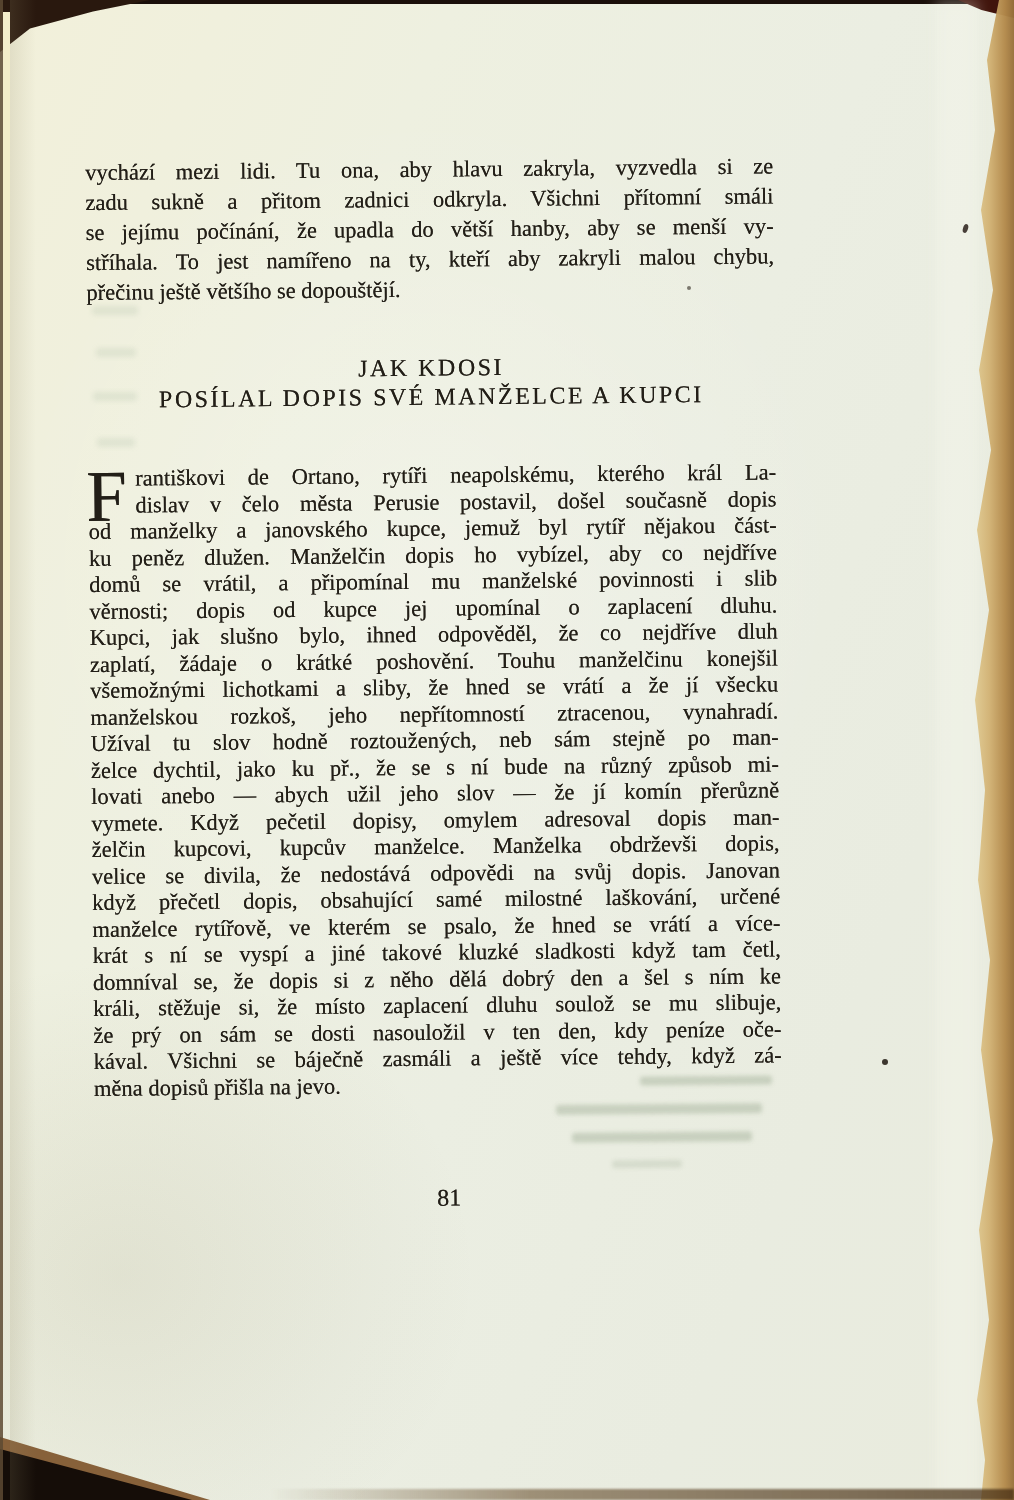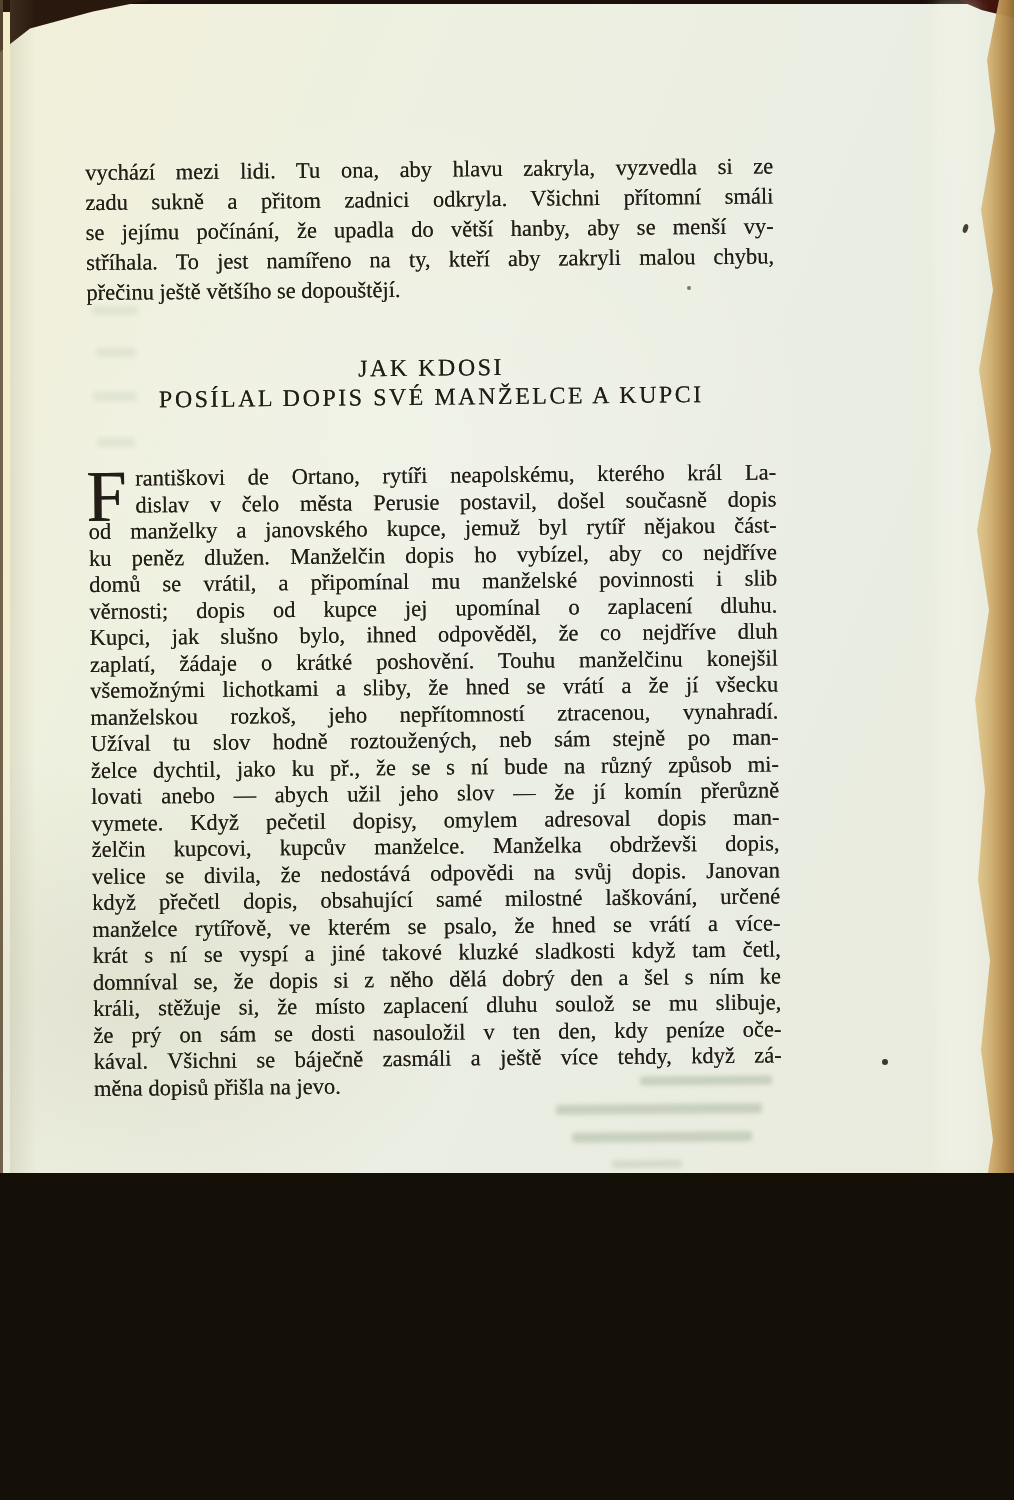--- a/index.html
+++ b/index.html
@@ -1,17 +1,17 @@
 <!DOCTYPE html>
 <html><head>
 <meta charset="utf-8">
 <style>
   html,body{margin:0;padding:0;background:#141008;}
   #book-page{
-    position:relative;width:1014px;height:1173px;overflow:hidden;
+    position:relative;width:1014px;height:1500px;overflow:hidden;
     background:
       radial-gradient(ellipse 60% 45% at 42% 38%, rgba(255,255,255,0.22), rgba(255,255,255,0) 70%),
       radial-gradient(ellipse 50% 30% at 12% 85%, rgba(120,110,70,0.10), rgba(120,110,70,0) 70%),
       linear-gradient(112deg,#f2f0da 0%,#eef0e0 28%,#ebeee2 55%,#e9ece0 78%,#e9ebdd 100%);
     font-family:"Liberation Serif","DejaVu Serif",serif;
   }
   
   .top-strip{position:absolute;left:0;top:0;width:100%;height:4px;background:#1a0f0a;}
   .tl-corner{position:absolute;left:0;top:0;width:150px;height:52px;background:#29180e;
     clip-path:polygon(0 0,100% 0,62% 22%,20% 55%,0 100%);}

